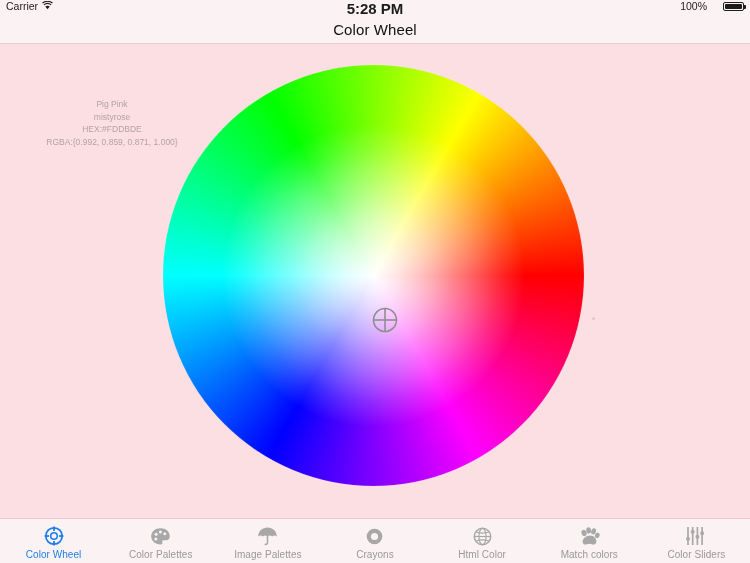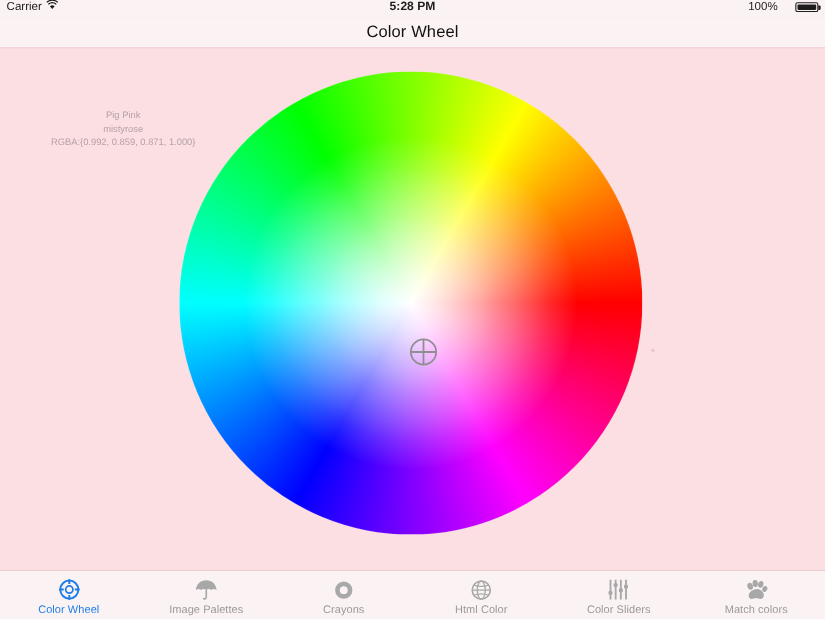--- a/index.html
+++ b/index.html
@@ -36,21 +36,21 @@
   .status-left {
     display: flex;
     align-items: center;
     gap: 4px;
     flex: 0 0 auto;
   }
   .status-center {
     position: absolute;
     left: 0; right: 0;
     text-align: center;
-    font-size: 11px;
+    font-size: 15px;
     font-weight: bold;
     color: #1c1c1c;
     pointer-events: none;
   }
   .status-right {
     position: absolute;
     right: 6px;
     display: flex;
     align-items: center;
     gap: 16px;
@@ -260,20 +260,21 @@
 
   <div class="nav-bar">
     <div class="nav-title">Color Wheel</div>
   </div>
 
   <div class="content">
 
     <div class="color-info">
       <div>Pig Pink</div>
       <div>mistyrose</div>
+      <div>HEX:#FDDBDE</div>
       <div>RGBA:{0.992, 0.859, 0.871, 1.000}</div>
     </div>
 
     <div class="wheel-wrap">
       <div class="wheel"></div>
       <div class="wheel-gloss"></div>
       <div class="wheel-edge"></div>
 
       <div class="crosshair">
         <svg width="28" height="28" viewBox="0 0 28 28">
@@ -296,20 +297,32 @@
           <circle cx="10" cy="10" r="3.3" fill="none" stroke="currentColor" stroke-width="1.6"></circle>
           <line x1="10" y1="0.6" x2="10" y2="5" stroke="currentColor" stroke-width="1.8"></line>
           <line x1="10" y1="15" x2="10" y2="19.4" stroke="currentColor" stroke-width="1.8"></line>
           <line x1="0.6" y1="10" x2="5" y2="10" stroke="currentColor" stroke-width="1.8"></line>
           <line x1="15" y1="10" x2="19.4" y2="10" stroke="currentColor" stroke-width="1.8"></line>
         </svg>
       </span>
       <span class="tab-label">Color Wheel</span>
     </div>
 
+    <div class="tab">
+      <span class="tab-icon">
+        <svg width="21" height="19" viewBox="0 0 21 19">
+          <path d="M10.5 1.2 C5 1.2 1.2 4.7 1.2 9.3 C1.2 13.9 5 17.4 10.5 17.4 C12.2 17.4 12.8 16.4 12.3 15.4 C11.8 14.3 12.4 13.3 13.8 13.3 L16 13.3 C18.6 13.3 19.8 11.6 19.8 9.3 C19.8 4.7 16 1.2 10.5 1.2 Z" fill="currentColor"></path>
+          <circle cx="6.1" cy="7.2" r="1.5" fill="#faf2f3"></circle>
+          <circle cx="10.4" cy="5.0" r="1.5" fill="#faf2f3"></circle>
+          <circle cx="14.8" cy="6.8" r="1.5" fill="#faf2f3"></circle>
+          <circle cx="5.8" cy="12.0" r="1.5" fill="#faf2f3"></circle>
+        </svg>
+      </span>
+      <span class="tab-label">Color Palettes</span>
+    </div>
 
     <div class="tab">
       <span class="tab-icon">
         <svg width="21" height="20" viewBox="0 0 21 20">
           <path d="M1.2 10.4 C1.2 5.2 5.4 1.4 10.5 1.4 C15.6 1.4 19.8 5.2 19.8 10.4 C18.2 9.2 16.7 9.2 15.2 10.4 C13.6 9.2 12.1 9.2 10.5 10.4 C8.9 9.2 7.4 9.2 5.8 10.4 C4.3 9.2 2.8 9.2 1.2 10.4 Z" fill="currentColor"></path>
           <path d="M10.5 10.6 L10.5 16.5 C10.5 18.0 9.3 18.8 8.2 18.3" stroke="currentColor" stroke-width="1.5" fill="none" stroke-linecap="round"></path>
         </svg>
       </span>
       <span class="tab-label">Image Palettes</span>
     </div>
@@ -330,44 +343,44 @@
           <circle cx="9.5" cy="9.5" r="8.2" fill="none" stroke="currentColor" stroke-width="1.5"></circle>
           <ellipse cx="9.5" cy="9.5" rx="3.6" ry="8.2" fill="none" stroke="currentColor" stroke-width="1.2"></ellipse>
           <line x1="1.3" y1="9.5" x2="17.7" y2="9.5" stroke="currentColor" stroke-width="1.2"></line>
           <path d="M3.0 4.8 C6.2 6.6 12.8 6.6 16.0 4.8" fill="none" stroke="currentColor" stroke-width="1.1"></path>
           <path d="M3.0 14.2 C6.2 12.4 12.8 12.4 16.0 14.2" fill="none" stroke="currentColor" stroke-width="1.1"></path>
         </svg>
       </span>
       <span class="tab-label">Html Color</span>
     </div>
 
+
+    <div class="tab">
+      <span class="tab-icon">
+        <svg width="21" height="19" viewBox="0 0 21 19">
+          <ellipse cx="5.0" cy="6.0" rx="2.5" ry="3.2" fill="currentColor" transform="rotate(-18 5 6)"></ellipse>
+          <ellipse cx="9.6" cy="3.4" rx="2.4" ry="3.2" fill="currentColor" transform="rotate(-6 9.6 3.4)"></ellipse>
+          <ellipse cx="14.6" cy="4.3" rx="2.4" ry="3.1" fill="currentColor" transform="rotate(14 14.6 4.3)"></ellipse>
+          <ellipse cx="18.3" cy="8.4" rx="2.2" ry="2.8" fill="currentColor" transform="rotate(28 18.3 8.4)"></ellipse>
+          <path d="M11.2 8.4 C14.6 8.4 17.4 11.2 17.4 14.2 C17.4 17.0 15.0 18.2 12.6 17.2 C10.9 16.5 9.7 16.5 8.0 17.2 C5.6 18.2 3.6 17.0 3.6 14.2 C3.6 11.2 7.8 8.4 11.2 8.4 Z" fill="currentColor"></path>
+        </svg>
+      </span>
+      <span class="tab-label">Match colors</span>
+    </div>
 
     <div class="tab">
       <span class="tab-icon">
         <svg width="22" height="20" viewBox="0 0 22 20">
           <line x1="3.0" y1="1.0" x2="3.0" y2="19.0" stroke="currentColor" stroke-width="1.7"></line>
           <line x1="7.7" y1="1.0" x2="7.7" y2="19.0" stroke="currentColor" stroke-width="1.7"></line>
           <line x1="12.4" y1="1.0" x2="12.4" y2="19.0" stroke="currentColor" stroke-width="1.7"></line>
           <line x1="17.1" y1="1.0" x2="17.1" y2="19.0" stroke="currentColor" stroke-width="1.7"></line>
           <rect x="1.2" y="11.2" width="3.6" height="3.4" rx="1" fill="currentColor"></rect>
           <rect x="5.9" y="4.2" width="3.6" height="3.4" rx="1" fill="currentColor"></rect>
           <rect x="10.6" y="9.0" width="3.6" height="3.4" rx="1" fill="currentColor"></rect>
           <rect x="15.3" y="5.6" width="3.6" height="3.4" rx="1" fill="currentColor"></rect>
         </svg>
       </span>
       <span class="tab-label">Color Sliders</span>
     </div>
 
-    <div class="tab">
-      <span class="tab-icon">
-        <svg width="21" height="19" viewBox="0 0 21 19">
-          <ellipse cx="5.0" cy="6.0" rx="2.5" ry="3.2" fill="currentColor" transform="rotate(-18 5 6)"></ellipse>
-          <ellipse cx="9.6" cy="3.4" rx="2.4" ry="3.2" fill="currentColor" transform="rotate(-6 9.6 3.4)"></ellipse>
-          <ellipse cx="14.6" cy="4.3" rx="2.4" ry="3.1" fill="currentColor" transform="rotate(14 14.6 4.3)"></ellipse>
-          <ellipse cx="18.3" cy="8.4" rx="2.2" ry="2.8" fill="currentColor" transform="rotate(28 18.3 8.4)"></ellipse>
-          <path d="M11.2 8.4 C14.6 8.4 17.4 11.2 17.4 14.2 C17.4 17.0 15.0 18.2 12.6 17.2 C10.9 16.5 9.7 16.5 8.0 17.2 C5.6 18.2 3.6 17.0 3.6 14.2 C3.6 11.2 7.8 8.4 11.2 8.4 Z" fill="currentColor"></path>
-        </svg>
-      </span>
-      <span class="tab-label">Match colors</span>
-    </div>
-
   </div>
 </div>
 
 </body></html>

